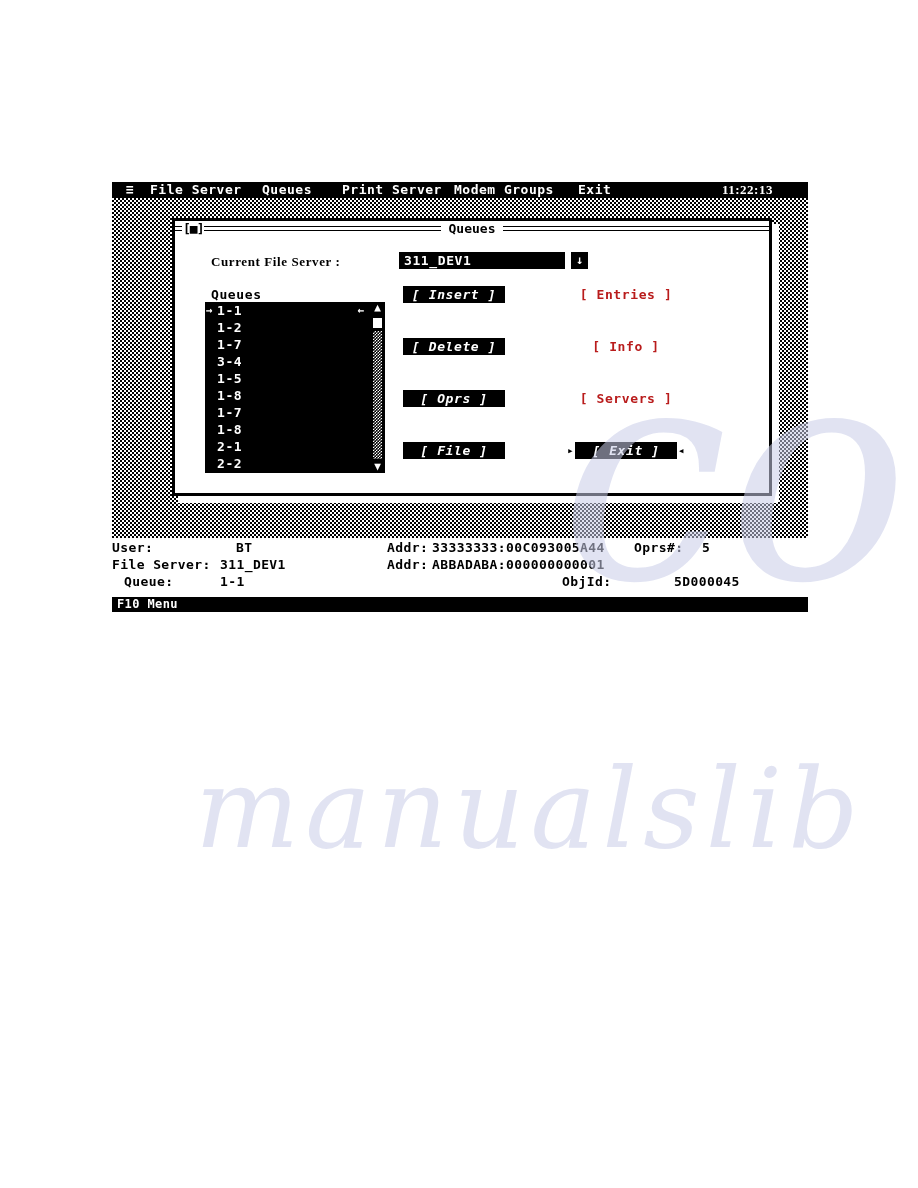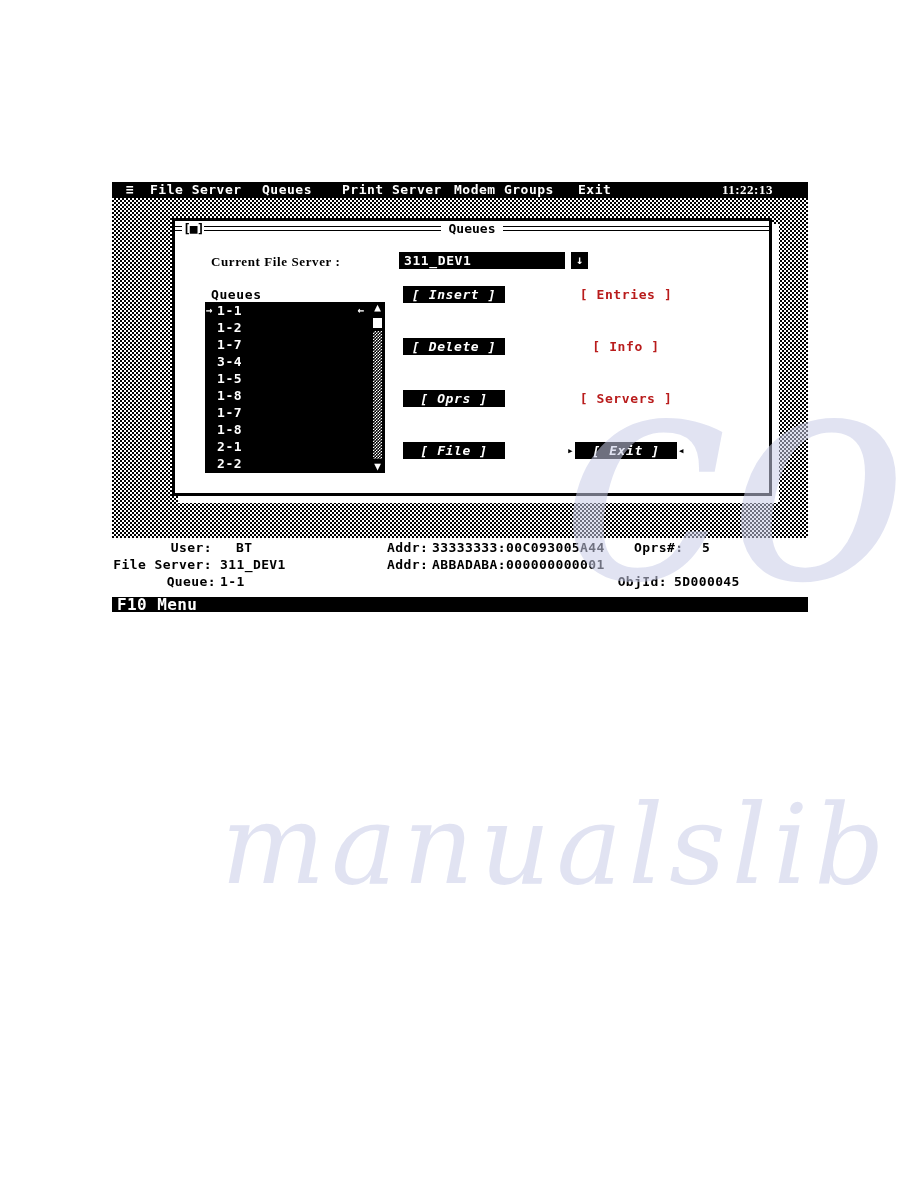--- a/index.html
+++ b/index.html
@@ -316,43 +316,43 @@
   }
   .st {
     position: absolute;
     font-size: 13px;
     line-height: 15px;
     font-weight: bold;
     color: #000;
     white-space: nowrap;
     letter-spacing: 0.4px;
   }
-  .st.right { text-align: right; }
+  .st.right { text-align: left; }
 
   #f10bar {
     position: absolute;
     left: 0;
     top: 415px;
     width: 696px;
     height: 15px;
     background: #000000;
     color: #ffffff;
-    font-size: 16px;
+    font-size: 12px;
     line-height: 15px;
     font-weight: bold;
     letter-spacing: 0.4px;
     padding-left: 5px;
     box-sizing: border-box;
   }
 </style>
 </head>
 <body>
 
 <div id="watermark">
-  <div class="wm-text" style="left:195px; top:781px; font-size:110px; letter-spacing:6px;margin-left:26px;">manualslib</div>
+  <div class="wm-text" style="left:195px; top:745px; font-size:110px; letter-spacing:6px;">manualslib</div>
   <div class="wm-text" style="left:560px; top:300px; font-size:300px;">com</div>
 </div>
 
 <div id="screen">
 
   <div id="menubar">
     <span class="mi" style="left:14px;">≡</span>
     <span class="mi" style="left:38px;">File Server</span>
     <span class="mi" style="left:150px;">Queues</span>
     <span class="mi" style="left:230px;">Print Server</span>
@@ -444,21 +444,21 @@
     </div>
   </div>
 
   <div id="statusarea">
     <div class="st right" style="left:0px; top:2px; width:100px;">User:</div>
     <div class="st" style="left:108px; top:2px;padding-left:16px;">BT</div>
 
     <div class="st right" style="left:0px; top:19px; width:100px;">File Server:</div>
     <div class="st" style="left:108px; top:19px;">311_DEV1</div>
 
-    <div class="st right" style="left:4px; top:36px; width:100px;">Queue:</div>
+    <div class="st right" style="left:12px; top:36px; width:100px;">Queue:</div>
     <div class="st" style="left:108px; top:36px;">1-1</div>
 
     <div class="st" style="left:275px; top:2px;">Addr:</div>
     <div class="st" style="left:320px; top:2px;">33333333:00C093005A44</div>
 
     <div class="st" style="left:275px; top:19px;">Addr:</div>
     <div class="st" style="left:320px; top:19px;">ABBADABA:000000000001</div>
 
     <div class="st" style="left:522px; top:2px;">Oprs#:</div>
     <div class="st" style="left:590px; top:2px;">5</div>

